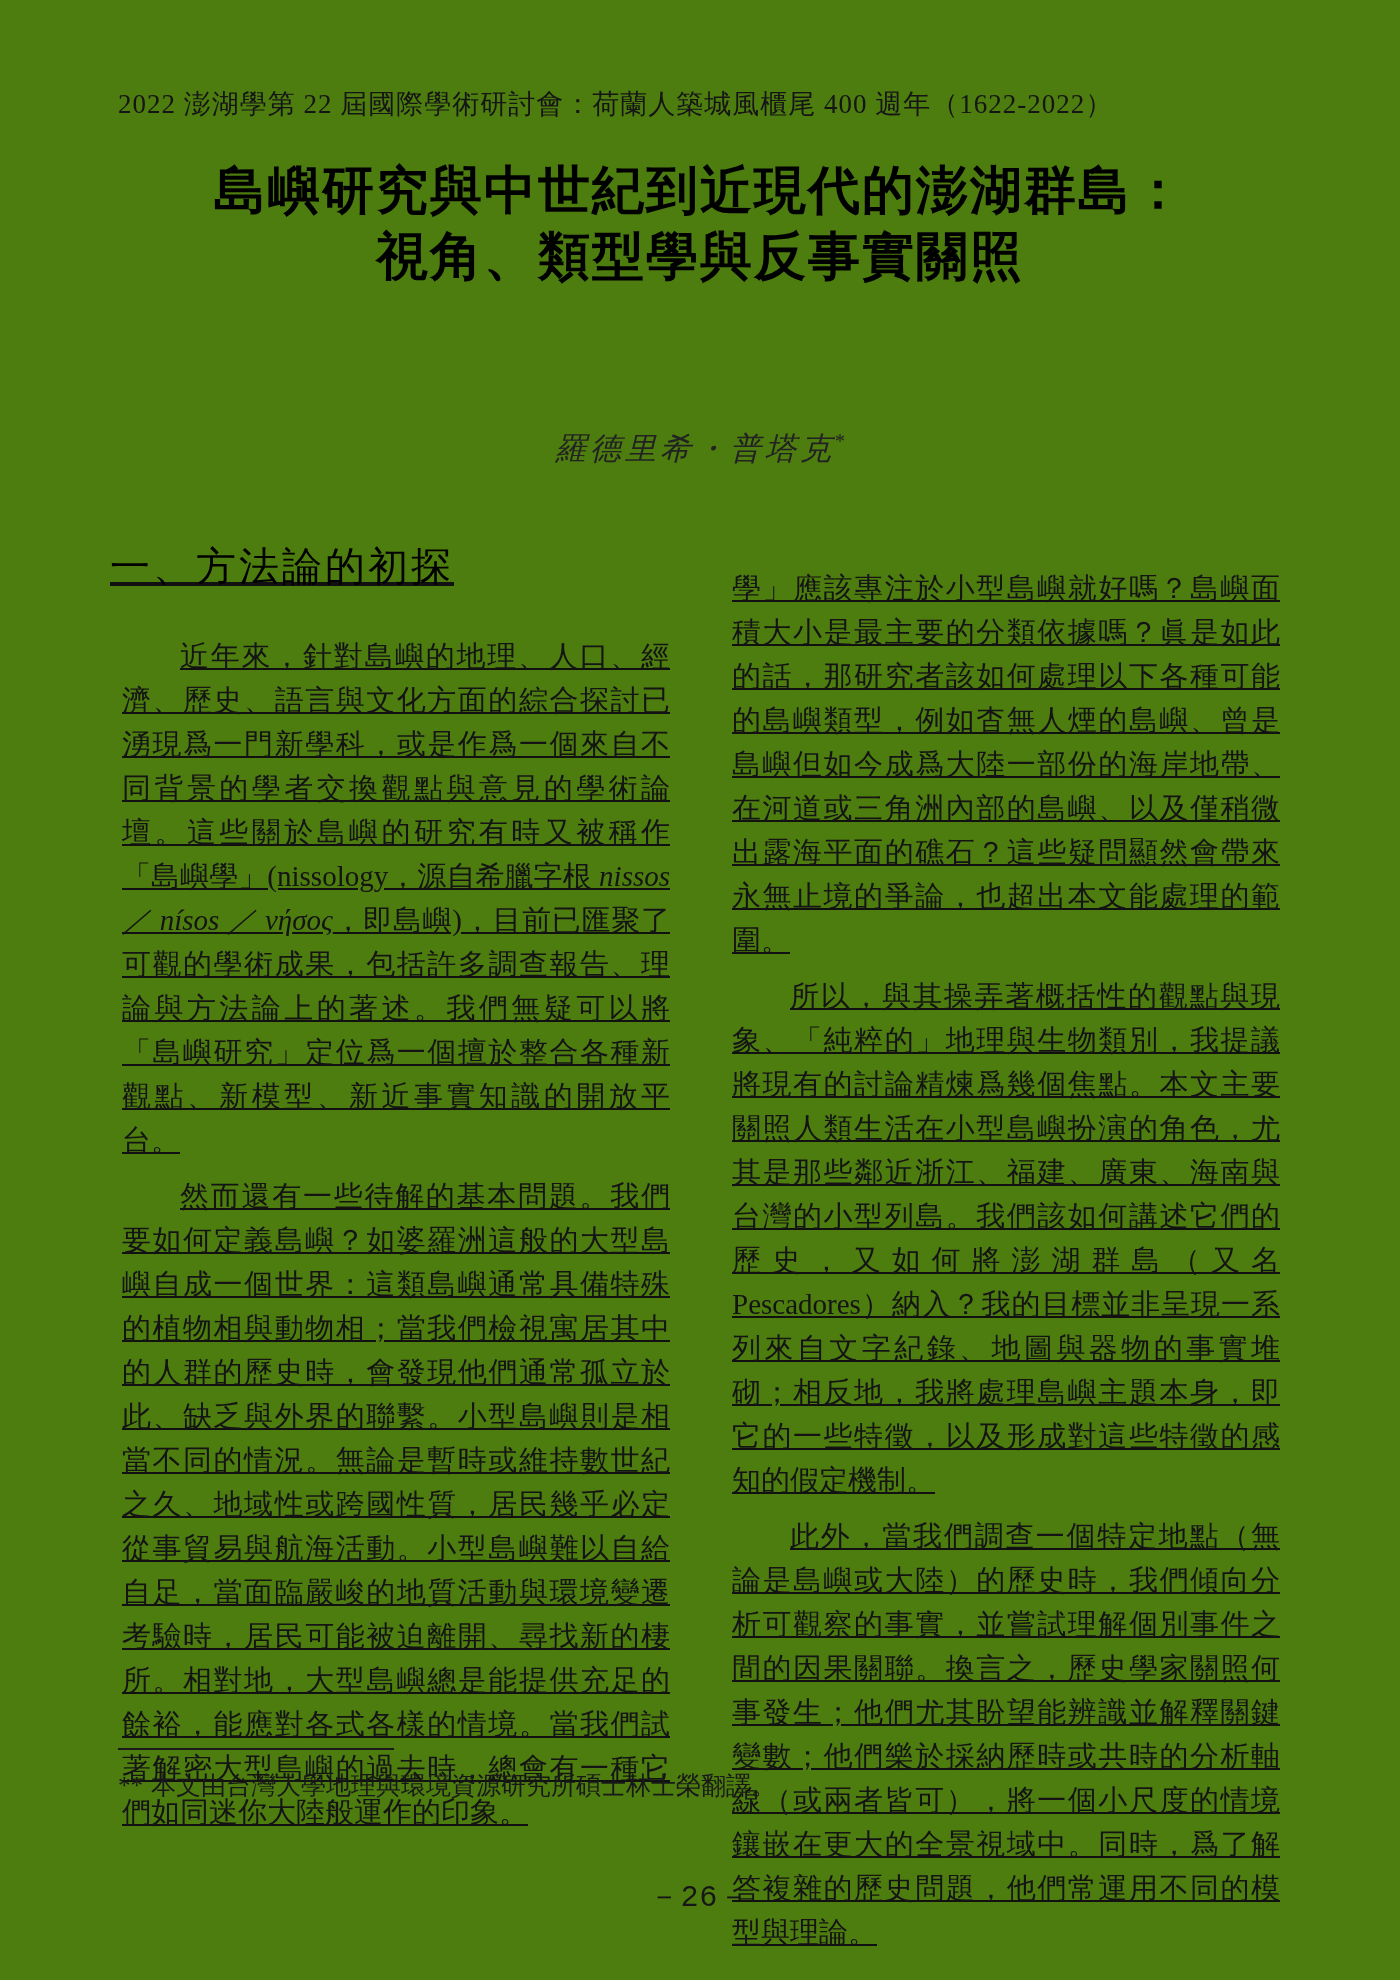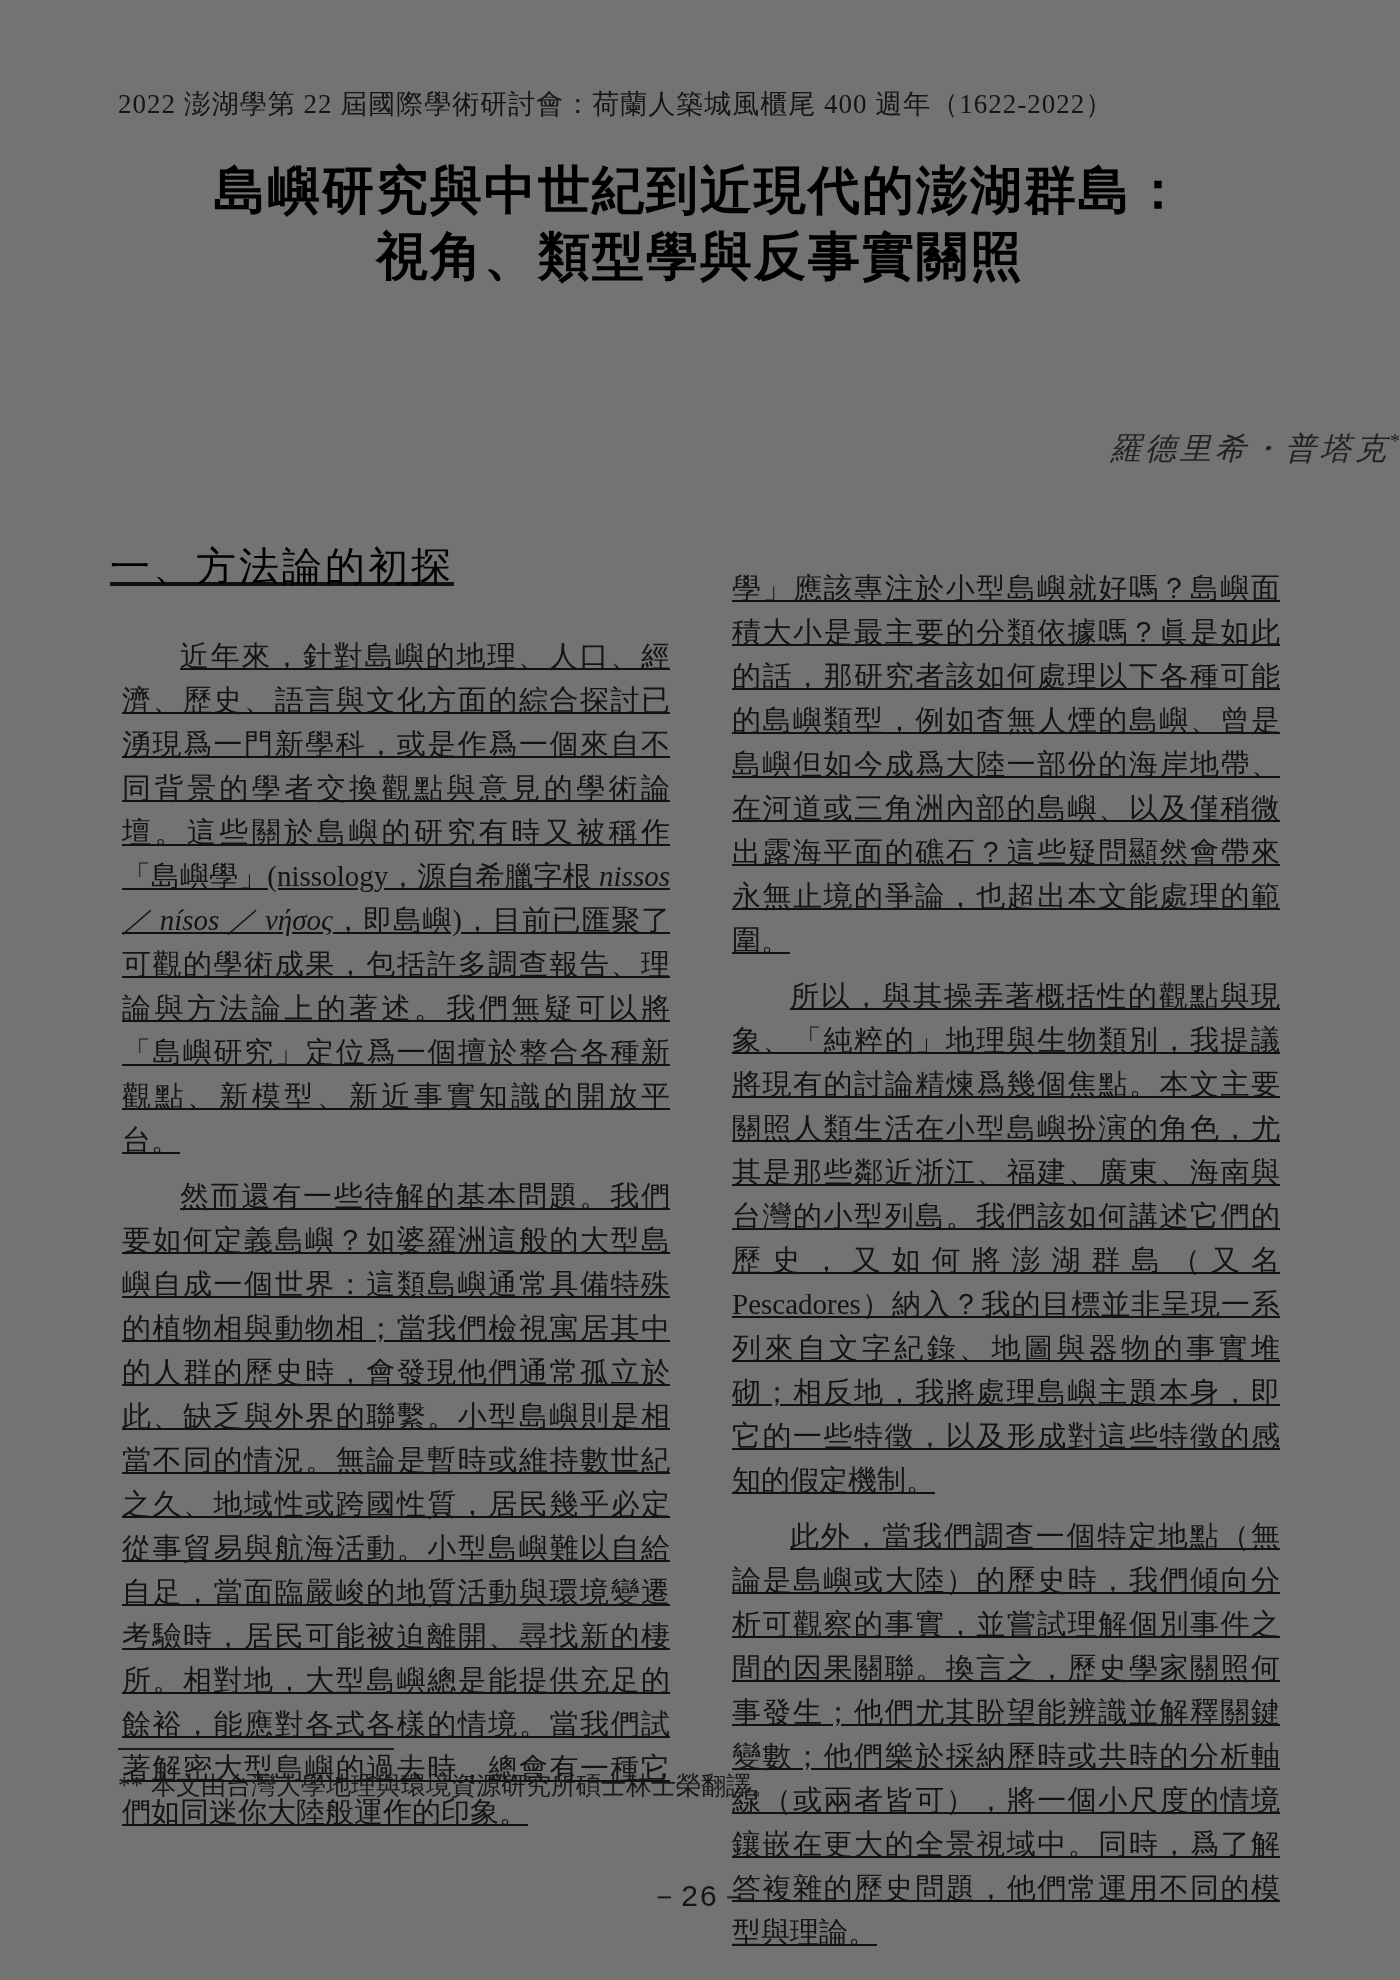--- a/index.html
+++ b/index.html
@@ -4,21 +4,21 @@
 <style>
   html, body {
     margin: 0;
     padding: 0;
     background: #ffffff;
   }
   .page {
     position: relative;
     width: 1400px;
     height: 1980px;
-    background: #737373;
+    background: #4d7c0f;
     color: #111;
     font-family: "Liberation Serif", "DejaVu Serif", serif;
     overflow: hidden;
   }
   .running-header {
     position: absolute;
     left: 118px;
     top: 86px;
     font-size: 27px;
     letter-spacing: 1px;
@@ -36,21 +36,21 @@
     font-weight: bold;
     line-height: 66px;
     letter-spacing: 2px;
     color: #000;
   }
   .author {
     position: absolute;
     left: 0;
     top: 428px;
     width: 100%;
-    text-align: right;
+    text-align: center;
     font-size: 31px;
     font-style: italic;
     letter-spacing: 4px;
     color: #222;
   }
   .author sup {
     font-size: 20px;
     font-style: normal;
     letter-spacing: 0;
   }

